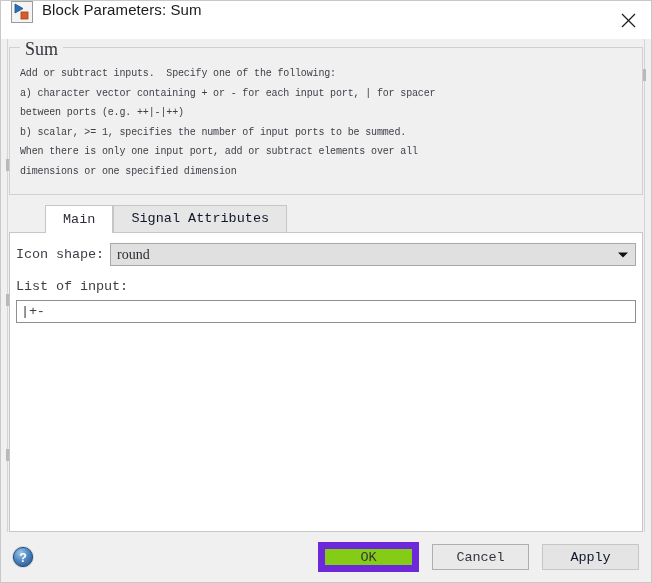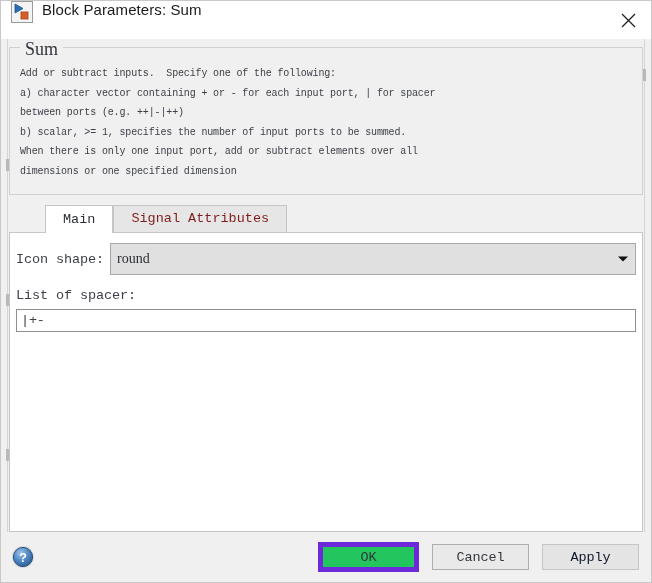--- a/index.html
+++ b/index.html
@@ -129,21 +129,21 @@
     margin: 10px 8px 0 8px;
     display: flex;
     height: 27px;
     position: relative;
     z-index: 3;
     padding-left: 36px;
   }
   .tab {
     font-family: "Liberation Mono", monospace;
     font-size: 13.5px;
-    color: #7f1d1d;
+    color: #0f172a;
     padding: 4px 17px 5px 17px;
     border: 1px solid #c6c6c6;
     border-bottom: none;
     background: #e6e6e6;
     cursor: pointer;
     line-height: 17px;
     position: relative;
     top: 0;
   }
   .tab.active {
@@ -176,21 +176,21 @@
 
   .row-icon-shape {
     display: flex;
     align-items: center;
     margin-bottom: 13px;
   }
   .row-icon-shape .field-label { flex: 0 0 auto; margin-right: 6px; }
 
   .combo {
     flex: 1 1 auto;
-    height: 32px;
+    height: 23px;
     background: #e0e0e0;
     border: 1px solid #a8a8a8;
     box-sizing: border-box;
     display: flex;
     align-items: center;
     position: relative;
     cursor: pointer;
   }
   .combo-value {
     font-family: "Liberation Serif", serif;
@@ -259,22 +259,22 @@
     font-size: 13.5px;
     color: #33363d;
     display: flex;
     align-items: center;
     justify-content: center;
     cursor: pointer;
     margin-left: 13px;
     letter-spacing: -0.1px;
   }
   .btn.primary {
-    border: 5px solid #6d28d9;
-    background: #22c55e;
+    border: 7px solid #6d28d9;
+    background: #84cc16;
     width: 101px;
     height: 30px;
   }
   .btn.disabled {
     color: #0f172a;
     background: #e4e4e4;
     border-color: #c6c6c6;
     cursor: default;
   }
 </style>
@@ -330,21 +330,21 @@
     <div class="panel">
 
       <div class="row-icon-shape">
         <span class="field-label">Icon shape:</span>
         <div class="combo">
           <span class="combo-value">round</span>
           <span class="combo-arrow"></span>
         </div>
       </div>
 
-      <span class="field-label label-signs">List of spacer:</span>
+      <span class="field-label label-signs">List of input:</span>
       <input class="textfield" type="text" value="|+-" style="">
 
     </div>
 
   </div>
 
   <div class="buttonbar">
     <div class="help-icon">
       <svg width="24" height="24" viewBox="0 0 24 24">
         <defs>

